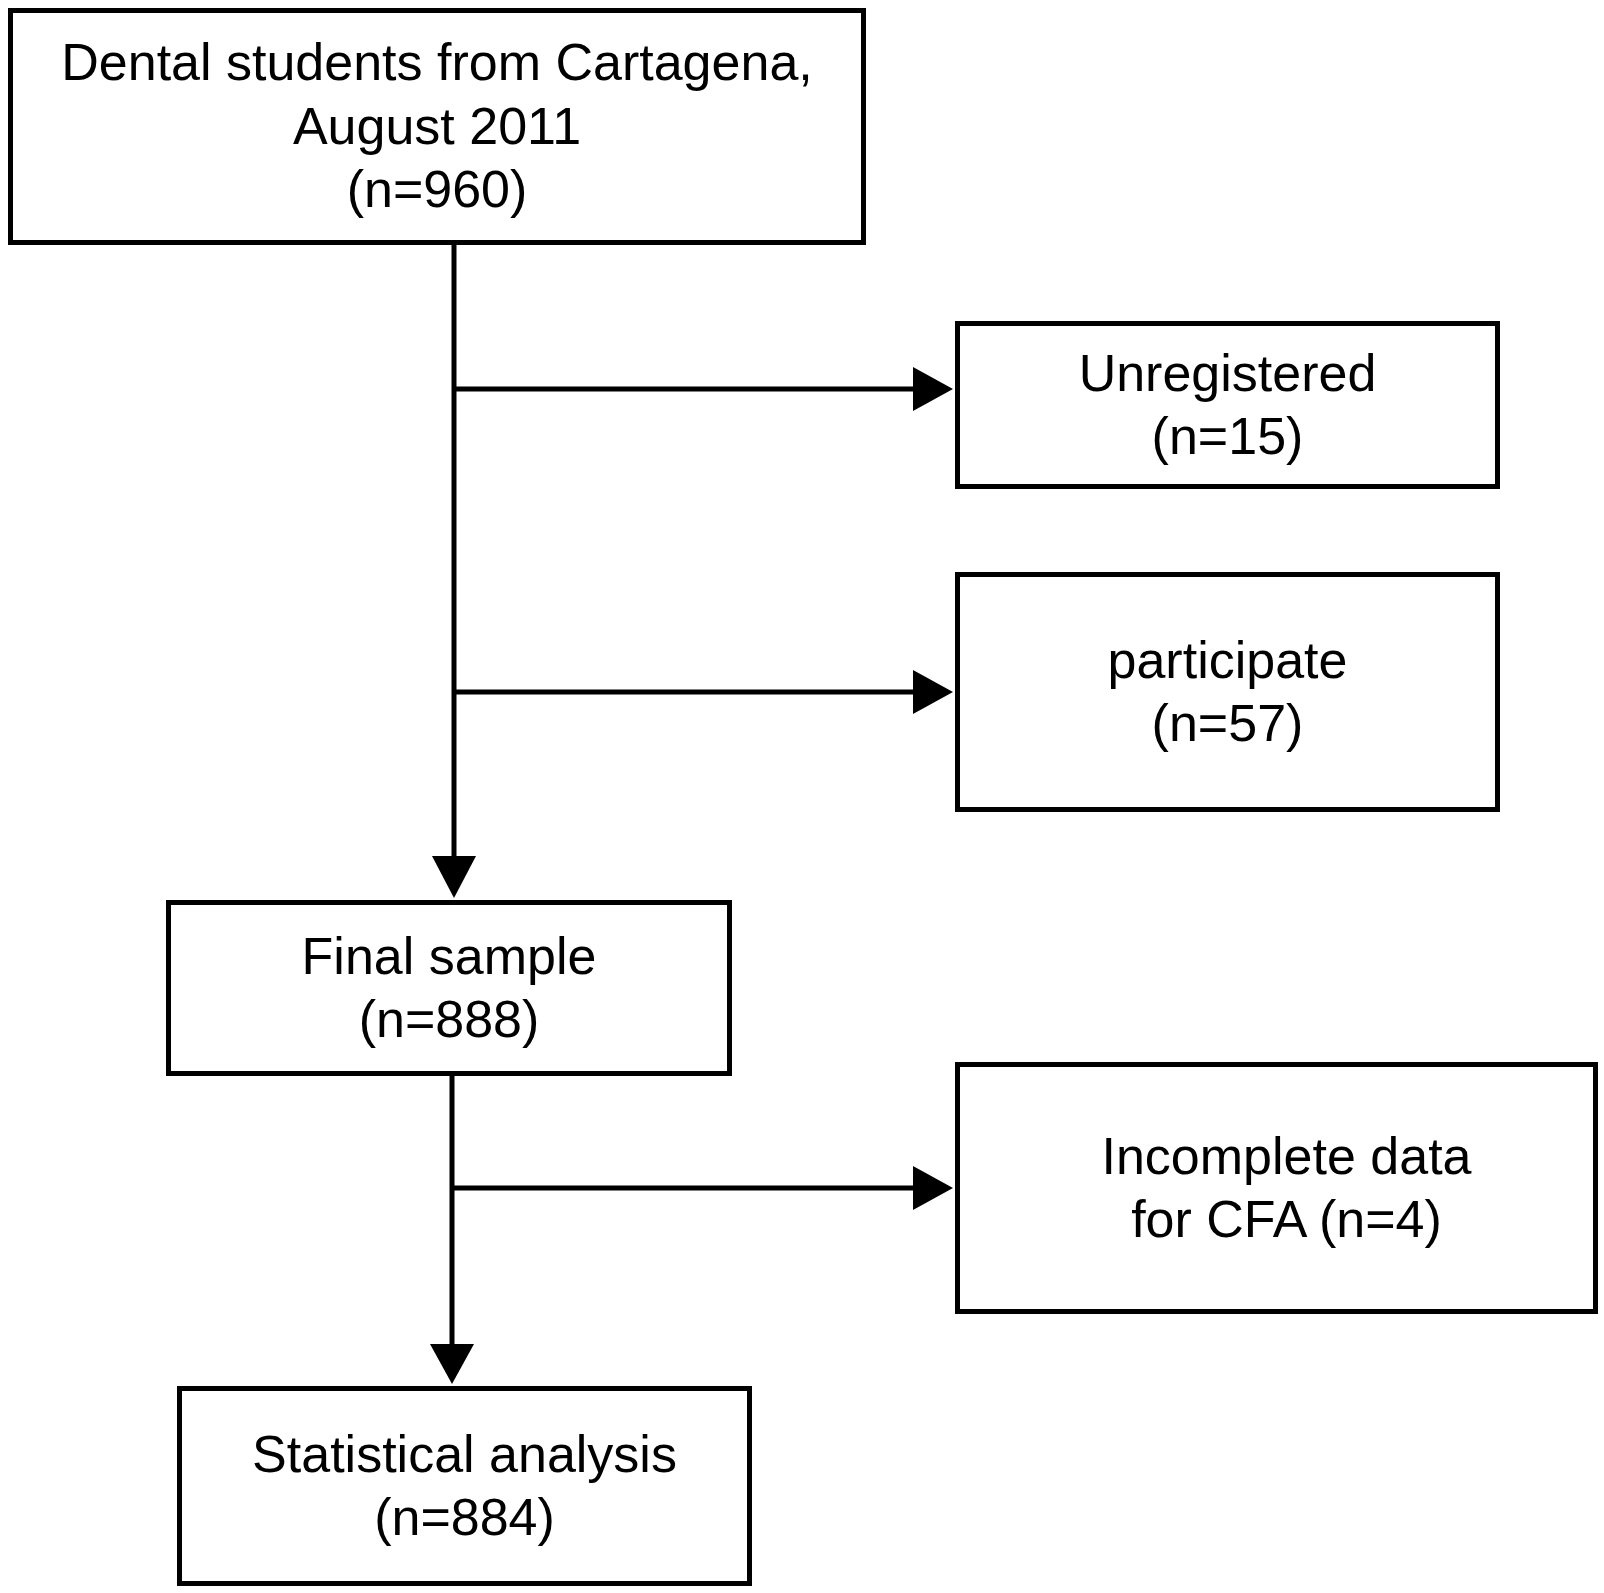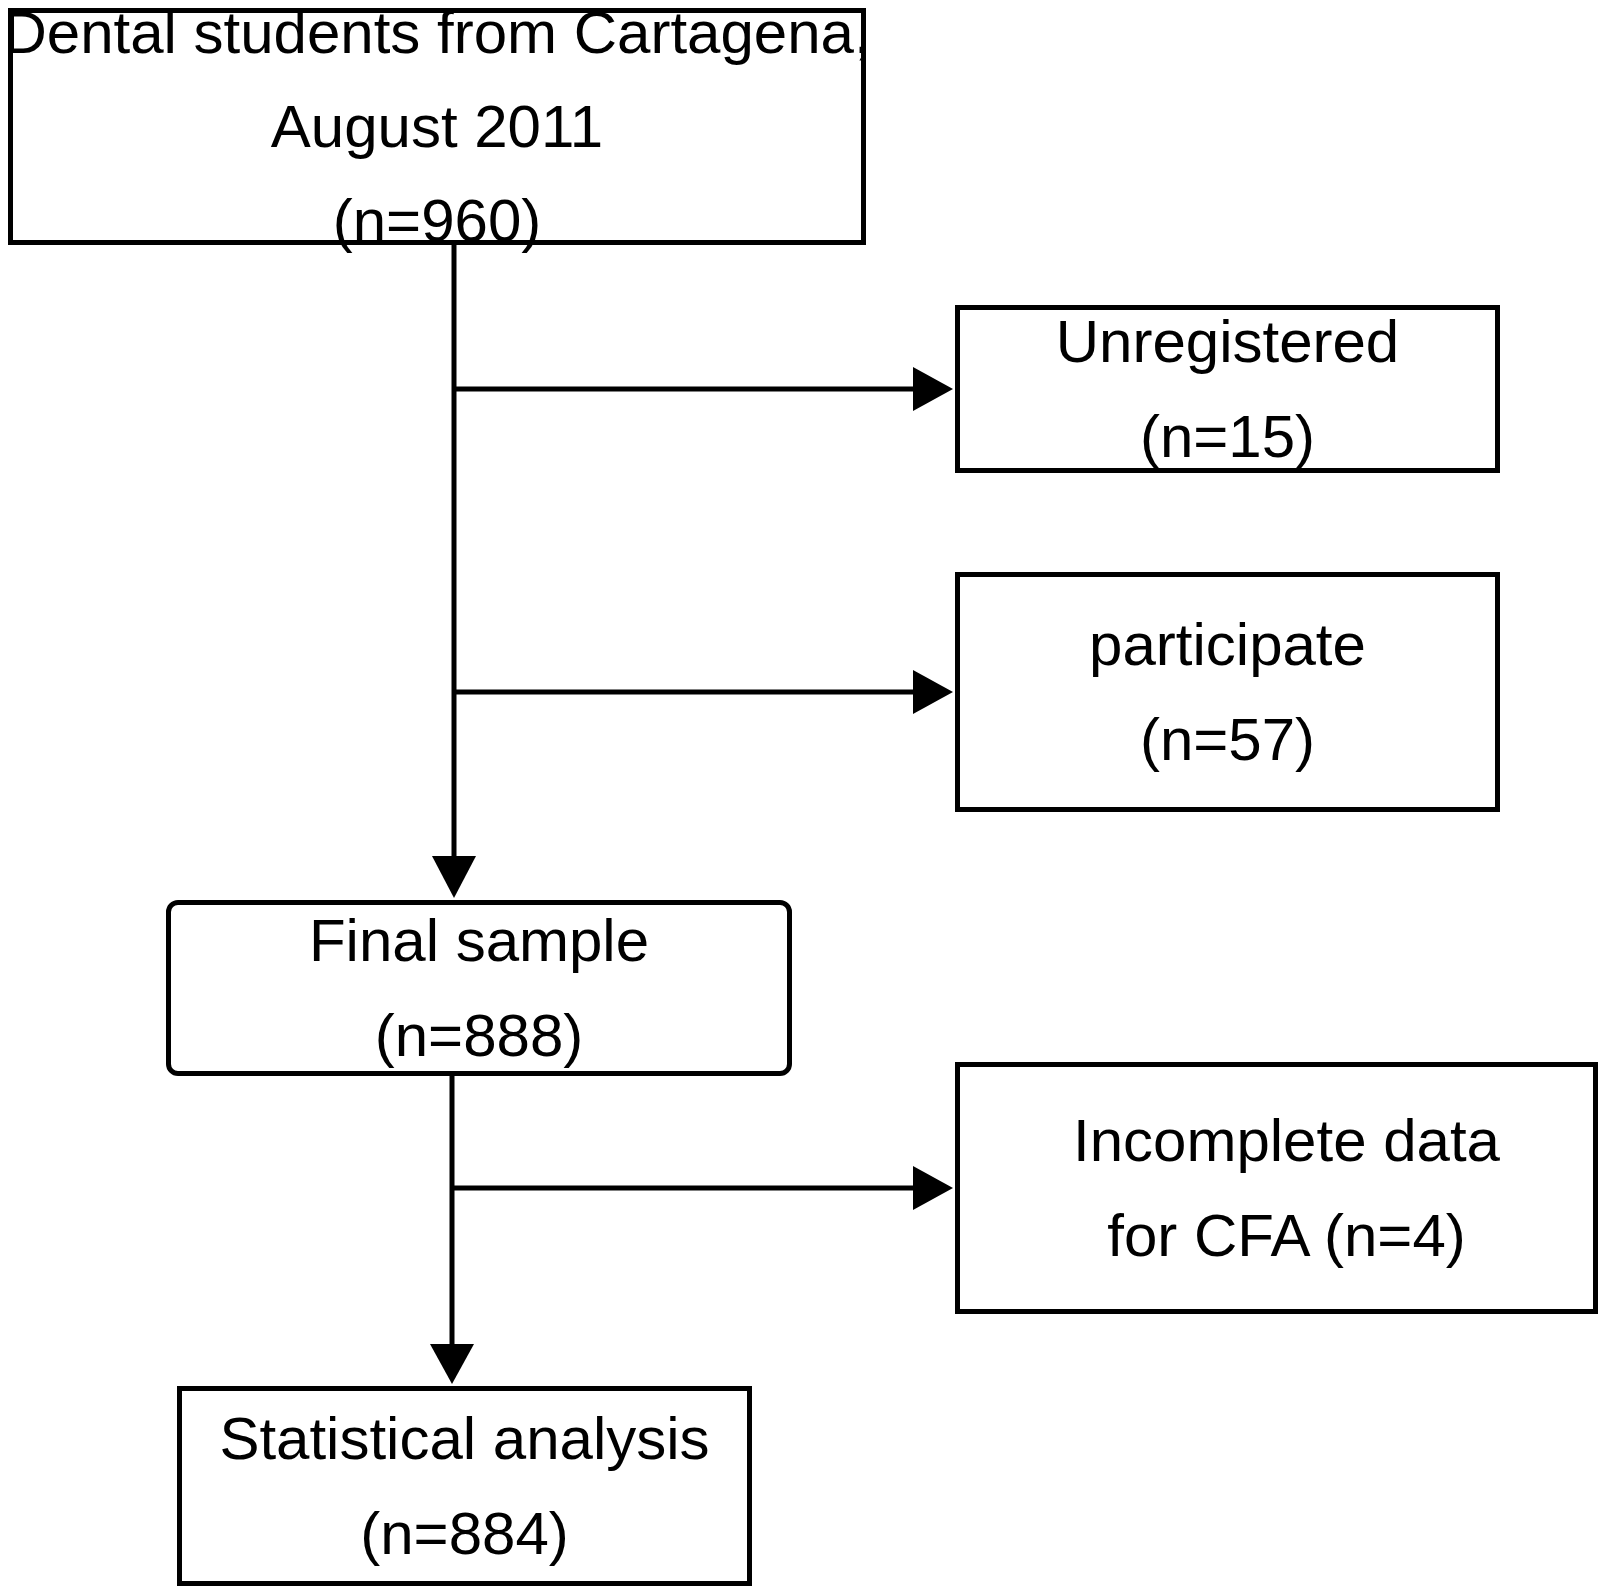--- a/index.html
+++ b/index.html
@@ -26,30 +26,29 @@
   .node {
     position: absolute;
     box-sizing: border-box;
     border: 5px solid #000000;
     background: #ffffff;
     display: flex;
     flex-direction: column;
     justify-content: center;
     align-items: center;
     text-align: center;
-    font-size: 60px;
+    font-size: 52px;
     line-height: 1.22;
     white-space: nowrap;
-    gap: 21px;
   }
   
   .node-source        { left: 8px;   top: 8px;    width: 858px; height: 237px; }
-  .node-unregistered  { left: 955px; top: 305px;  width: 545px; height: 168px; }
+  .node-unregistered  { left: 955px; top: 321px;  width: 545px; height: 168px; }
   .node-refused       { left: 955px; top: 572px;  width: 545px; height: 240px; }
-  .node-final         { left: 166px; top: 900px;  width: 626px; height: 176px; border-radius: 12px; }
+  .node-final         { left: 166px; top: 900px;  width: 566px; height: 176px; }
   .node-incomplete    { left: 955px; top: 1062px; width: 643px; height: 252px; padding-left: 20px; }
   .node-statistical   { left: 163px; top: 1386px; width: 575px; height: 200px; margin-left: 14px; }
 </style>
 </head>
 <body>
 
 <div class="canvas">
 
   <svg class="connectors" viewBox="0 0 1604 1593" xmlns="http://www.w3.org/2000/svg">
 

